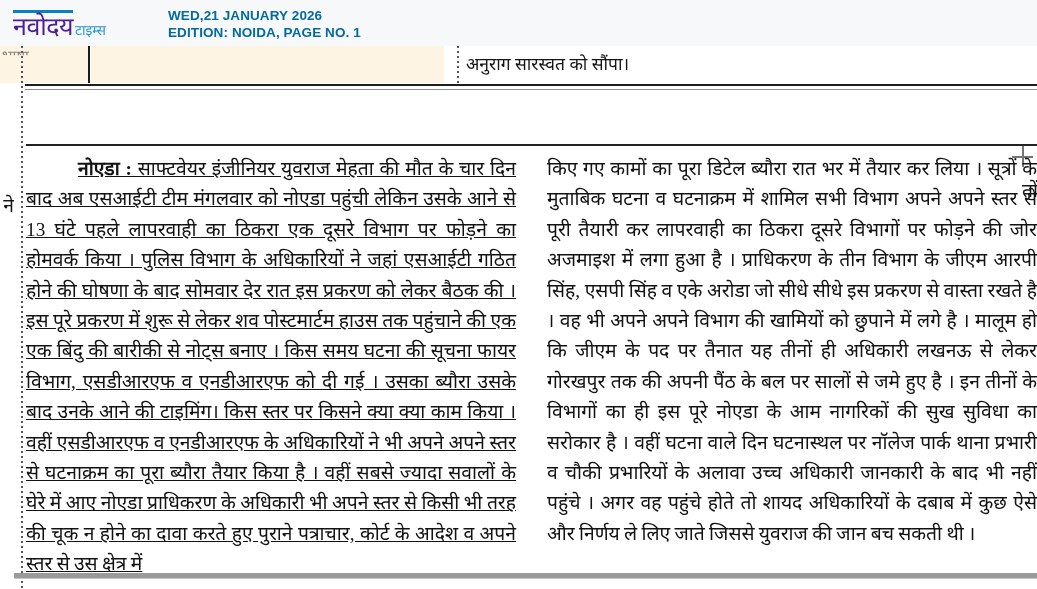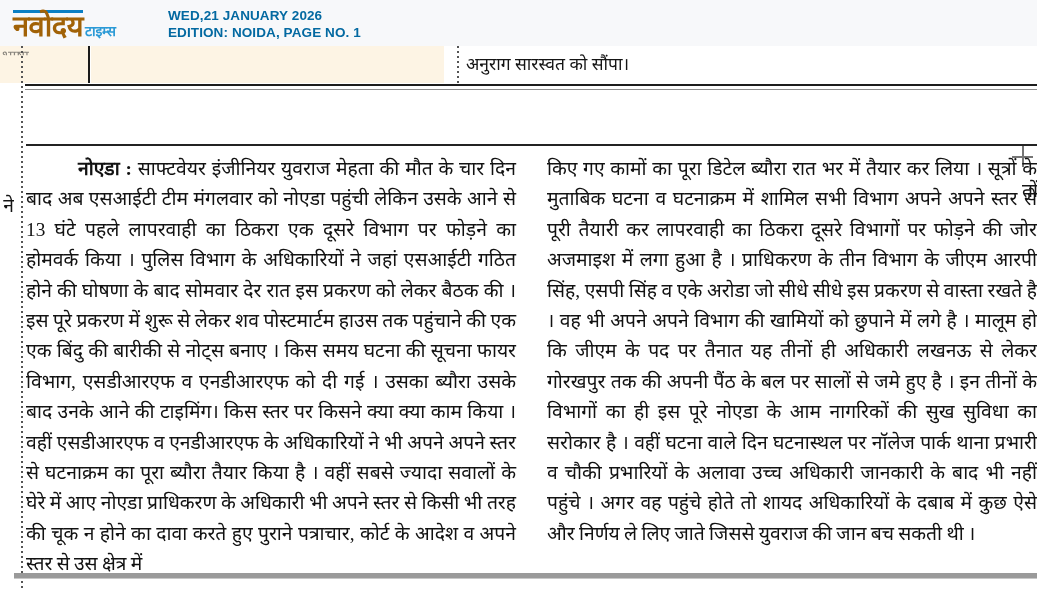--- a/index.html
+++ b/index.html
@@ -43,32 +43,32 @@
     left: 13px;
     top: 10px;
     height: 26px;
     display: flex;
     align-items: baseline;
     user-select: none;
   }
 
   .brand-logo .brand-hindi {
     font-family: "Liberation Serif", "DejaVu Serif", serif;
-    font-weight: 700;
-    font-size: 29px;
+    font-weight: 400;
+    font-size: 25px;
     line-height: 25px;
-    color: #a16207;
+    color: #4c1d95;
     letter-spacing: -0.5px;
     border-top: 3px solid #0b7fc4;
     padding-top: 1px;
   }
 
   .brand-logo .brand-sub {
     font-family: "Liberation Serif", "DejaVu Serif", serif;
-    font-weight: 700;
+    font-weight: 400;
     font-size: 14px;
     line-height: 14px;
     color: #2b9ad6;
     margin-left: 2px;
     letter-spacing: -0.2px;
   }
 
   .masthead-meta {
     position: absolute;
     left: 168px;
@@ -231,21 +231,21 @@
     width: 490px;
     font-family: "Liberation Serif", "DejaVu Serif", serif;
     font-size: 19.3px;
     line-height: 30.4px;
     color: #121212;
     text-align: justify;
     text-justify: inter-word;
     word-spacing: -0.5px;
   }
 
-  .col-left { margin-right: 31px; }
+  .col-left { margin-right: 31px; text-decoration: underline; }
 
   .col p { margin: 0; }
 
   .col-left p { text-indent: 52px; }
 
   .dateline {
     font-weight: 700;
   }
 
   

